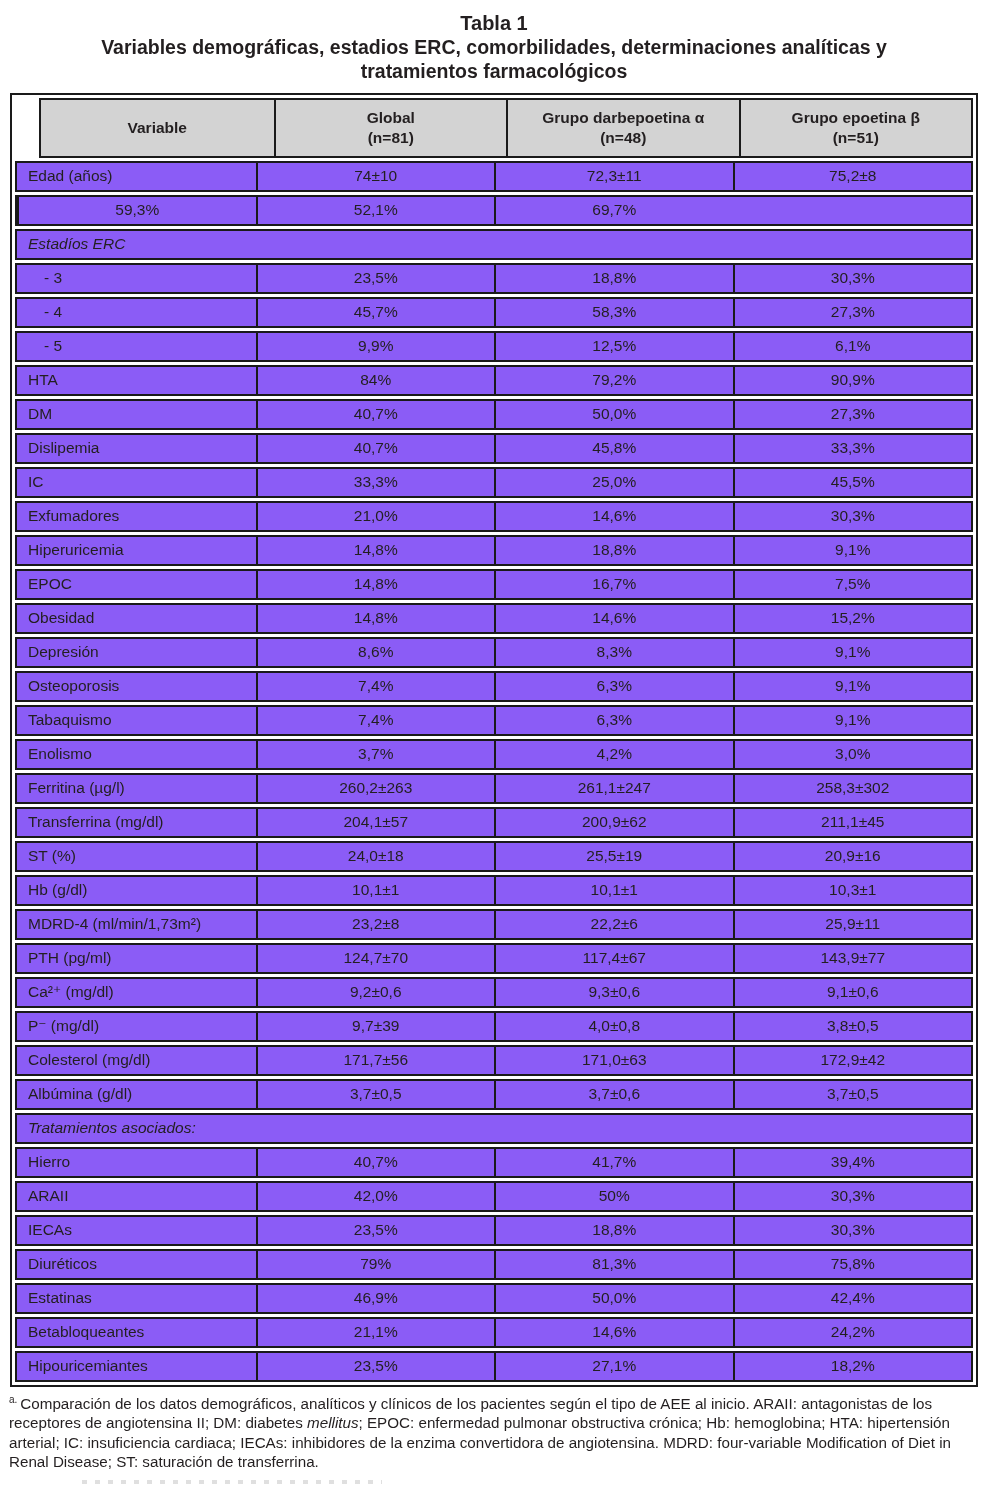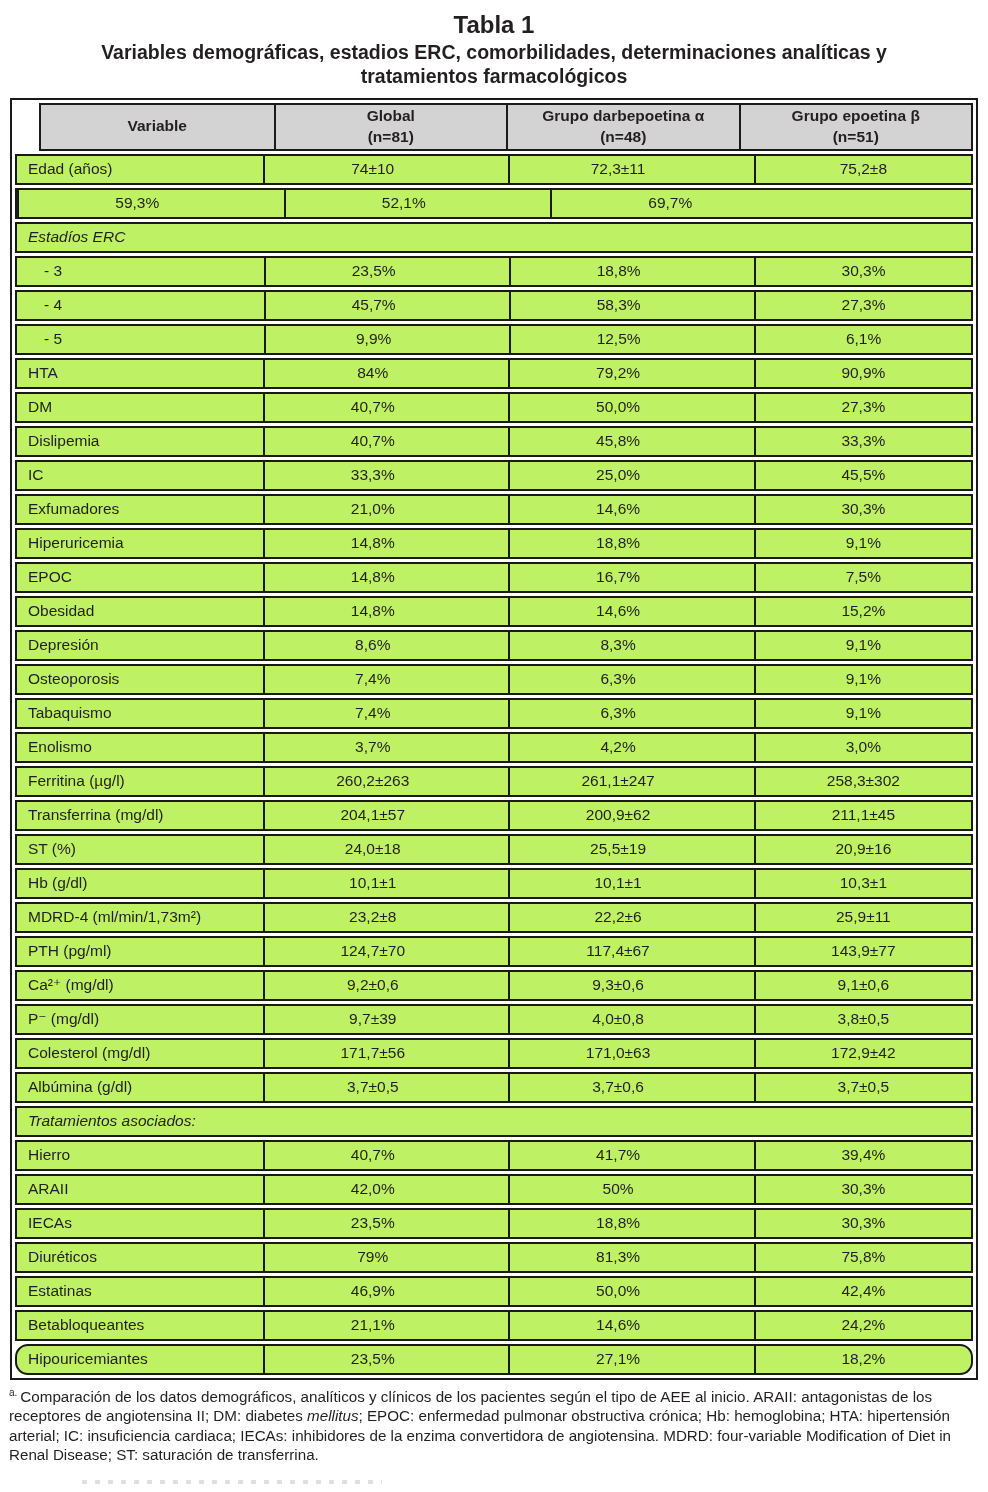--- a/index.html
+++ b/index.html
@@ -12,40 +12,40 @@
     font-family: "Liberation Sans", "DejaVu Sans", sans-serif;
     color: #231f20;
     overflow: hidden;
   }
   .title-block {
     padding-top: 11px;
     text-align: center;
     font-weight: bold;
   }
   .t-label {
-    font-size: 24px;
+    font-size: 20px;
     line-height: 1.2;
   }
   .t-title {
     font-size: 19.5px;
     line-height: 1.25;
     max-width: 905px;
     margin: 0 auto;
     text-align: center;
   }
   .table-outer {
     width: 968px;
     margin: 9px auto 0 auto;
     border: 2px solid #1a1a1a;
     padding: 3px;
     background: #ffffff;
   }
   .thead {
     display: flex;
-    height: 48px;
+    height: 60px;
     border: 2px solid #1a1a1a;
     background: #d3d3d3;
     margin-bottom: 3px;
     margin-left: 24px;
   }
   .th {
     flex: 1 1 25%;
     display: flex;
     flex-direction: column;
     justify-content: center;
@@ -55,24 +55,23 @@
     font-size: 15.5px;
     line-height: 1.3;
   }
   .th + .th { border-left: 2px solid #1a1a1a; }
   .th span:empty { display: none; }
   .row {
     display: flex;
     height: 31px;
     border: 2px solid #1a1a1a;
     margin-bottom: 3px;
-    background: #bef264;
-    gap: 28px;
-  }
-  .row.last { margin-bottom: 0; border-radius: 13px; }
+    background: #8b5cf6;
+  }
+  .row.last { margin-bottom: 0; }
   .cell-label {
     width: 25%;
     display: flex;
     align-items: center;
     padding-left: 11px;
     font-size: 15.5px;
     white-space: nowrap;
   }
   .cell-label.indent { padding-left: 27px; }
   .row.section { font-style: italic; }

